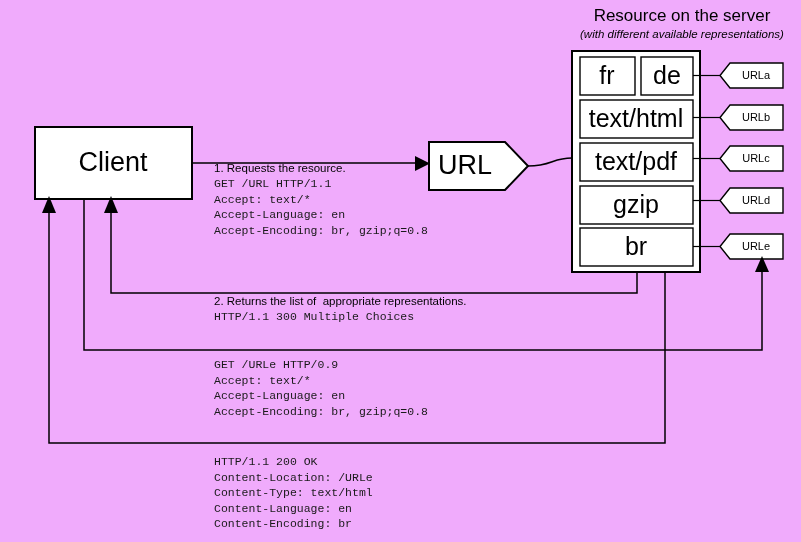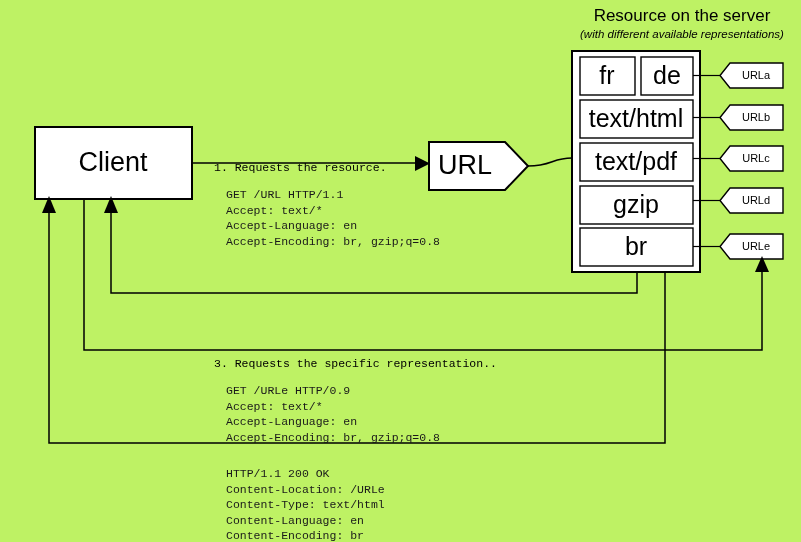--- a/index.html
+++ b/index.html
@@ -10,21 +10,21 @@
   }
   body {
     font-family: "Liberation Sans", sans-serif;
     color: #000000;
   }
   #canvas {
     position: relative;
     width: 801px;
     height: 542px;
     overflow: hidden;
-    background: #bef264;
+    background: #f0abfc;
   }
   svg#diagram {
     position: absolute;
     left: 0;
     top: 0;
     width: 801px;
     height: 542px;
   }
   .box-label {
     font-family: "Liberation Sans", sans-serif;
@@ -74,29 +74,28 @@
   .step {
     position: absolute;
     font-family: "Liberation Sans", sans-serif;
   }
   .step-title {
     font-size: 11.5px;
     color: #000000;
     white-space: pre;
     margin: 0 0 1px 0;
     line-height: 14px;
-    font-family: Liberation Mono, monospace;
   }
   .step-code {
     font-family: "Liberation Mono", monospace;
     font-size: 11.5px;
     color: #1a1a1a;
     white-space: pre;
     line-height: 15.5px;
-    margin: 12px;
+    margin: 0;
   }
 </style>
 </head>
 <body>
 
 <div id="canvas">
 
   <svg id="diagram" viewBox="0 0 801 542" xmlns="http://www.w3.org/2000/svg">
 
     <text class="title-main" x="682" y="21">Resource on the server</text>
@@ -165,23 +164,26 @@
   </svg>
 
   <div class="step" style="left:214px; top:161px;">
     <div class="step-title">1. Requests the resource.</div>
     <div class="step-code">GET /URL HTTP/1.1
 Accept: text/*
 Accept-Language: en
 Accept-Encoding: br, gzip;q=0.8</div>
   </div>
 
+  <div class="step" style="left:214px; top:294px;">
+    <div class="step-title">2. Returns the list of  appropriate representations.</div>
+    <div class="step-code">HTTP/1.1 300 Multiple Choices</div>
+  </div>
 
   <div class="step" style="left:214px; top:357px;">
-    <div class="step-title">3. Requests the specific representation..</div>
     <div class="step-code">GET /URLe HTTP/0.9
 Accept: text/*
 Accept-Language: en
 Accept-Encoding: br, gzip;q=0.8</div>
   </div>
 
   <div class="step" style="left:214px; top:454px;">
     <div class="step-code">HTTP/1.1 200 OK
 Content-Location: /URLe
 Content-Type: text/html

